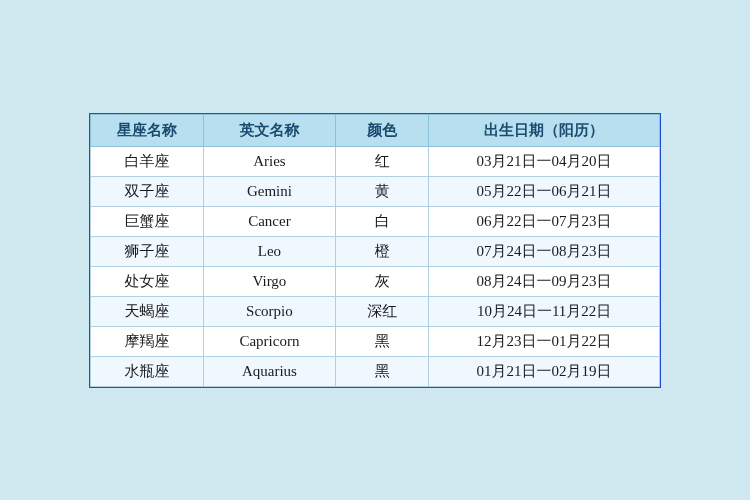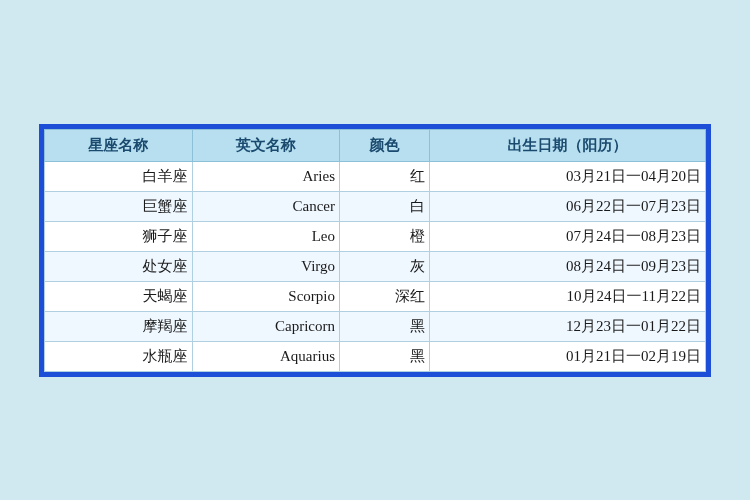--- a/index.html
+++ b/index.html
@@ -8,22 +8,22 @@
       height: 500px;
       background-color: #d0e8f0;
       display: flex;
       align-items: center;
       justify-content: center;
       font-family: "SimSun", "宋体", serif;
       font-size: 15px;
     }
     .table-wrapper {
       background: #c2410c;
-      border: 5px solid #1d4ed8;
-      width: 672px;
+      border: 1px solid #1d4ed8;
+      width: 572px;
     }
     table {
       width: 100%;
       border-collapse: collapse;
     }
     thead tr {
       background-color: #b8dff0;
     }
     thead th {
       border: 1px solid #8cc0d8;
@@ -33,22 +33,22 @@
       color: #1a4a6e;
     }
     tbody tr {
       background-color: #ffffff;
     }
     tbody tr:nth-child(even) {
       background-color: #f0f8ff;
     }
     tbody td {
       border: 1px solid #b0cfe0;
-      padding: 5px 4px;
-      text-align: right;
+      padding: 5px 20px;
+      text-align: center;
       color: #1a1a1a;
     }
     tbody td:first-child {
       font-weight: normal;
     }
     tbody td:nth-child(2) {
       font-style: normal;
     }
   </style>
 </head>
@@ -65,20 +65,26 @@
           <th>出生日期（阳历）</th>
         </tr>
     </thead>
     <tbody>
 
     <tr>
           <td>白羊座</td>
           <td>Aries</td>
           <td>红</td>
           <td>03月21日一04月20日</td>
+        </tr>
+        <tr>
+          <td>双子座</td>
+          <td>Gemini</td>
+          <td>黄</td>
+          <td>05月22日一06月21日</td>
         </tr>
         <tr>
           <td>巨蟹座</td>
           <td>Cancer</td>
           <td>白</td>
           <td>06月22日一07月23日</td>
         </tr>
         <tr>
           <td>狮子座</td>
           <td>Leo</td>

